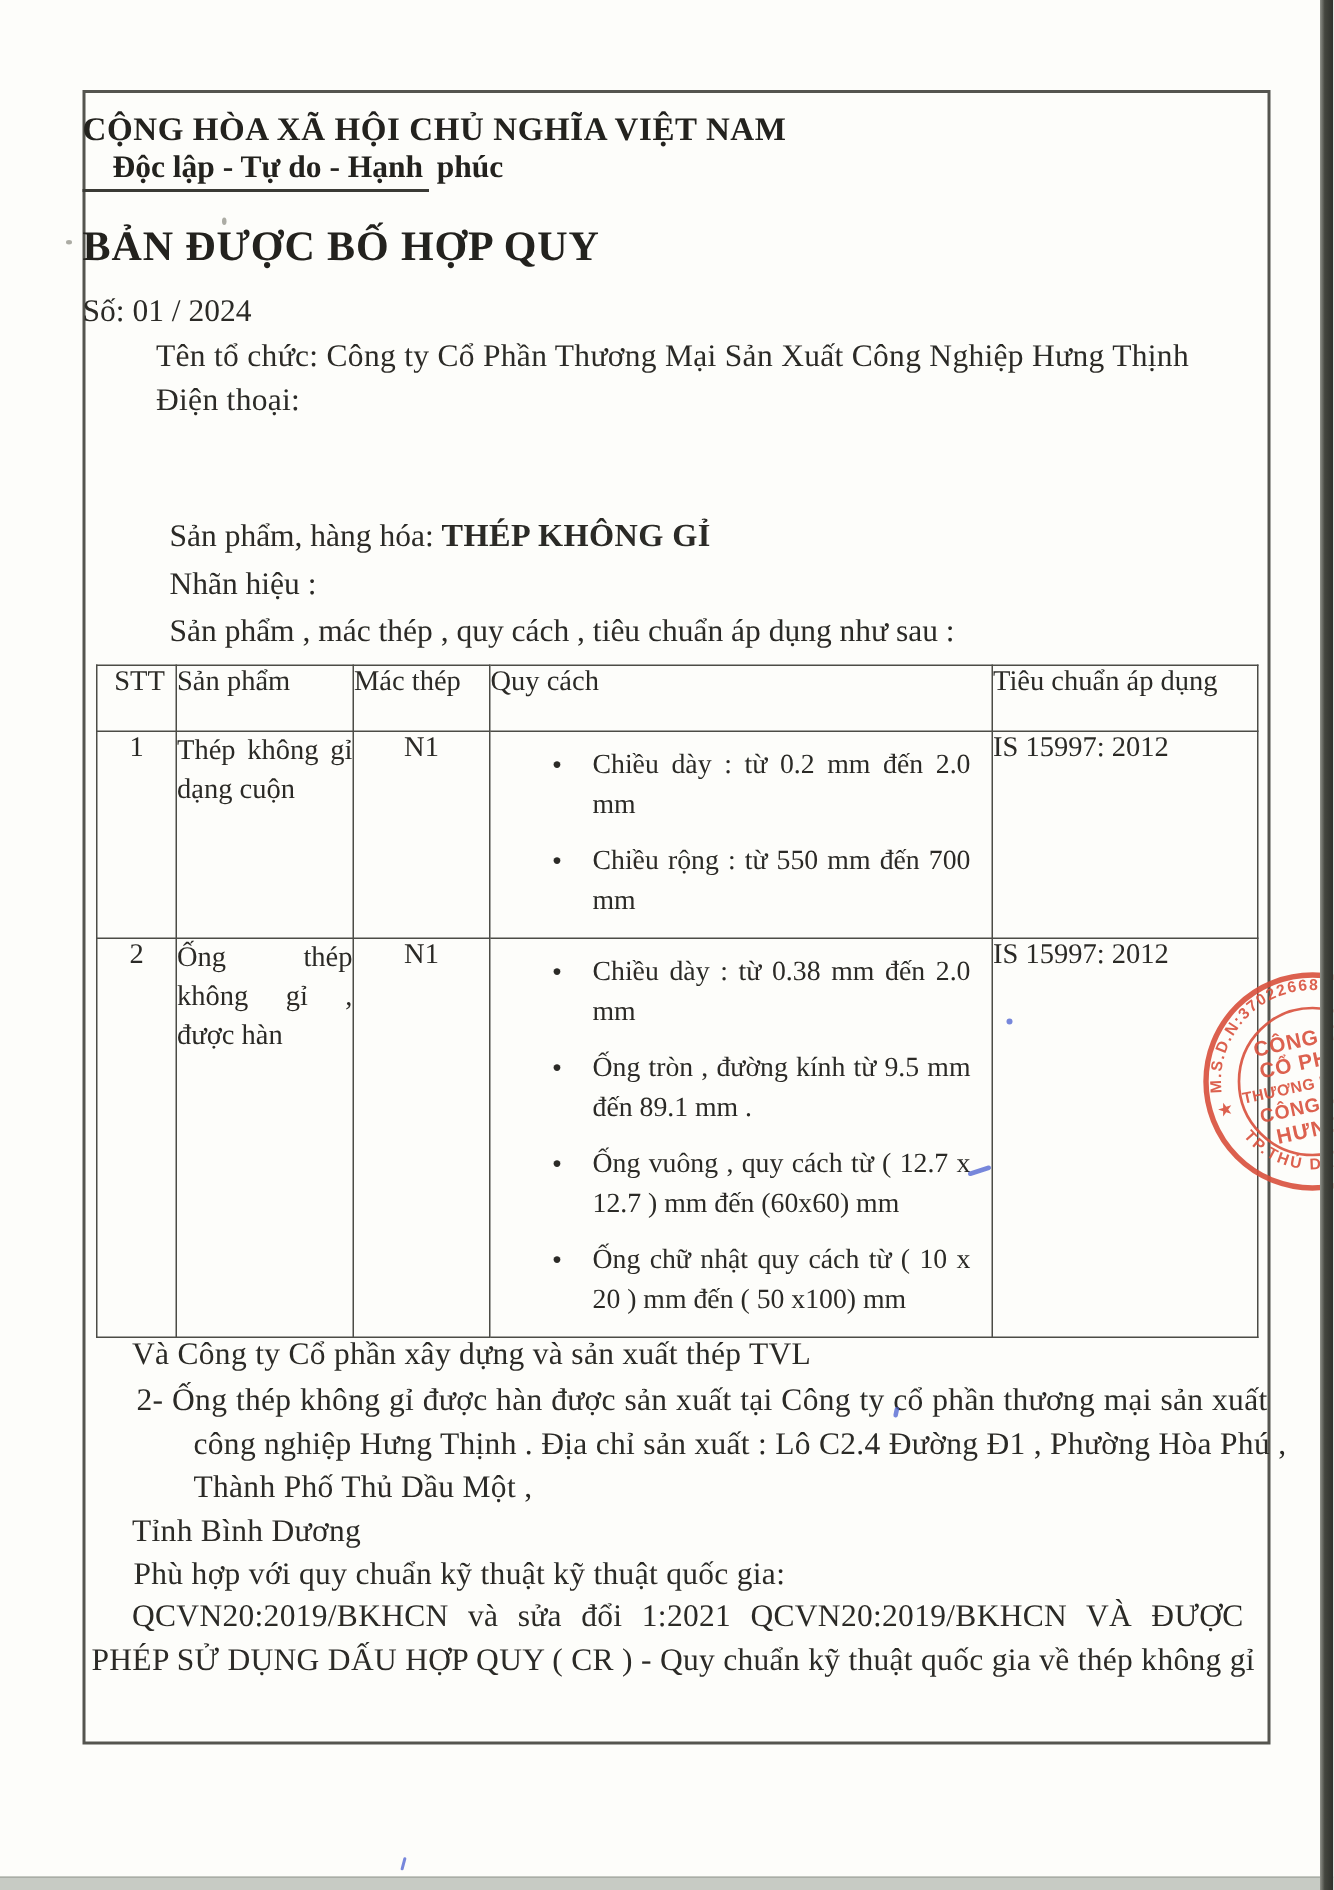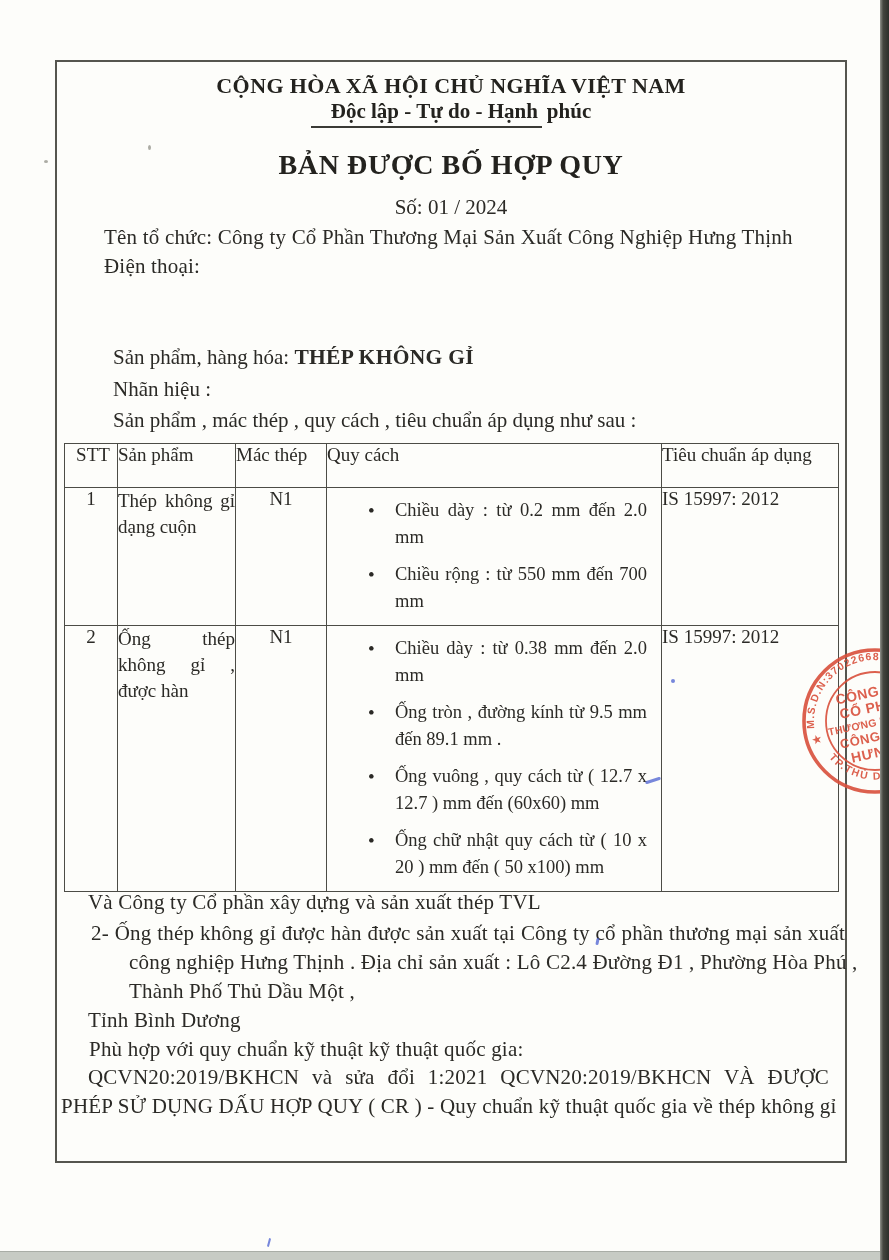--- a/index.html
+++ b/index.html
@@ -10,21 +10,21 @@
     overflow:hidden;
     font-family:"Liberation Serif","DejaVu Serif",serif;
     color:#2b2a26;
   }
   .frame{
     position:absolute;left:55px;top:60px;width:792px;height:1103px;
     box-sizing:border-box;border:2px solid #55554f;
     background:transparent;
   }
   .abs{position:absolute;}
-  .ctr{left:55px;width:792px;text-align:center;}
+  .ctr{left:55px;width:792px;}
   .national{top:73px;font-size:22px;font-weight:bold;letter-spacing:.4px;color:#23221e;}
   .motto{top:99px;font-size:21px;font-weight:bold;color:#23221e;}
   .motto .ul{display:inline-block;border-bottom:2.5px solid #3a3a35;padding:0 4px 2px 20px;}
   .motto .tail{padding-left:5px;}
   .doctitle{top:149px;font-size:28px;font-weight:bold;letter-spacing:.6px;color:#23221e;}
   .docnum{top:195px;font-size:21px;}
   .orgblock{left:104px;top:223px;width:716px;font-size:21px;line-height:29.2px;letter-spacing:.2px;}
   .prodline{left:113px;top:345px;font-size:21px;}
   .prodline b{font-size:21.5px;letter-spacing:.3px;}
   .brandline{left:113px;top:377px;font-size:21px;}

